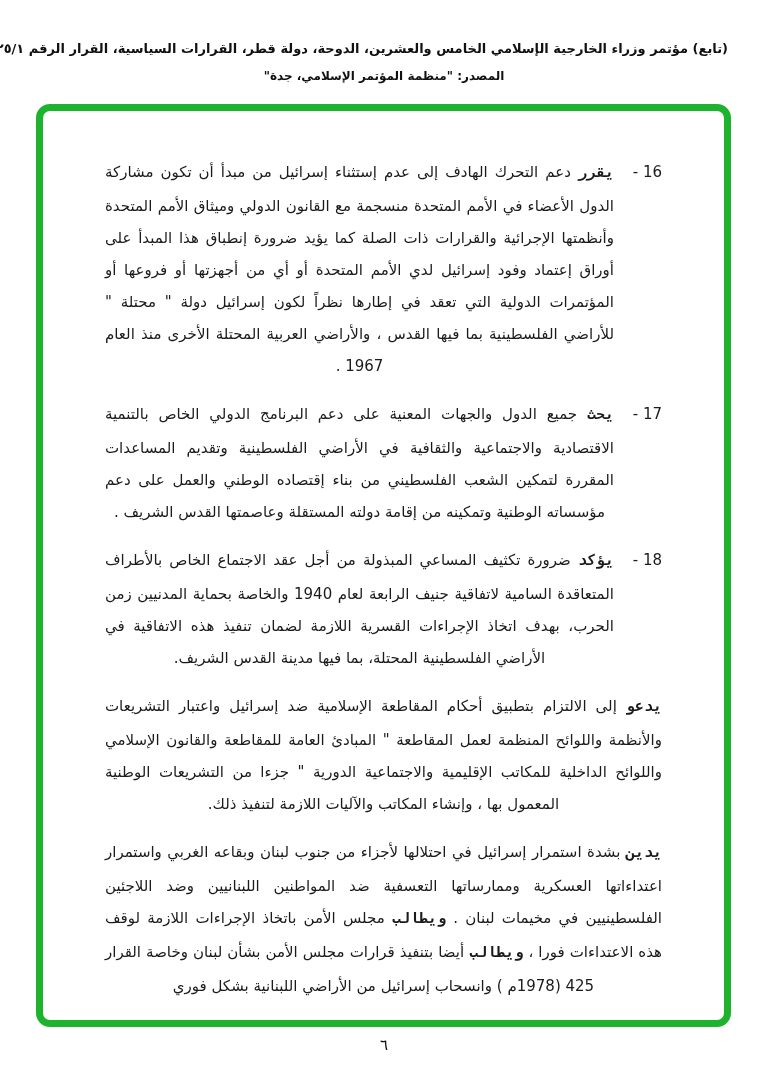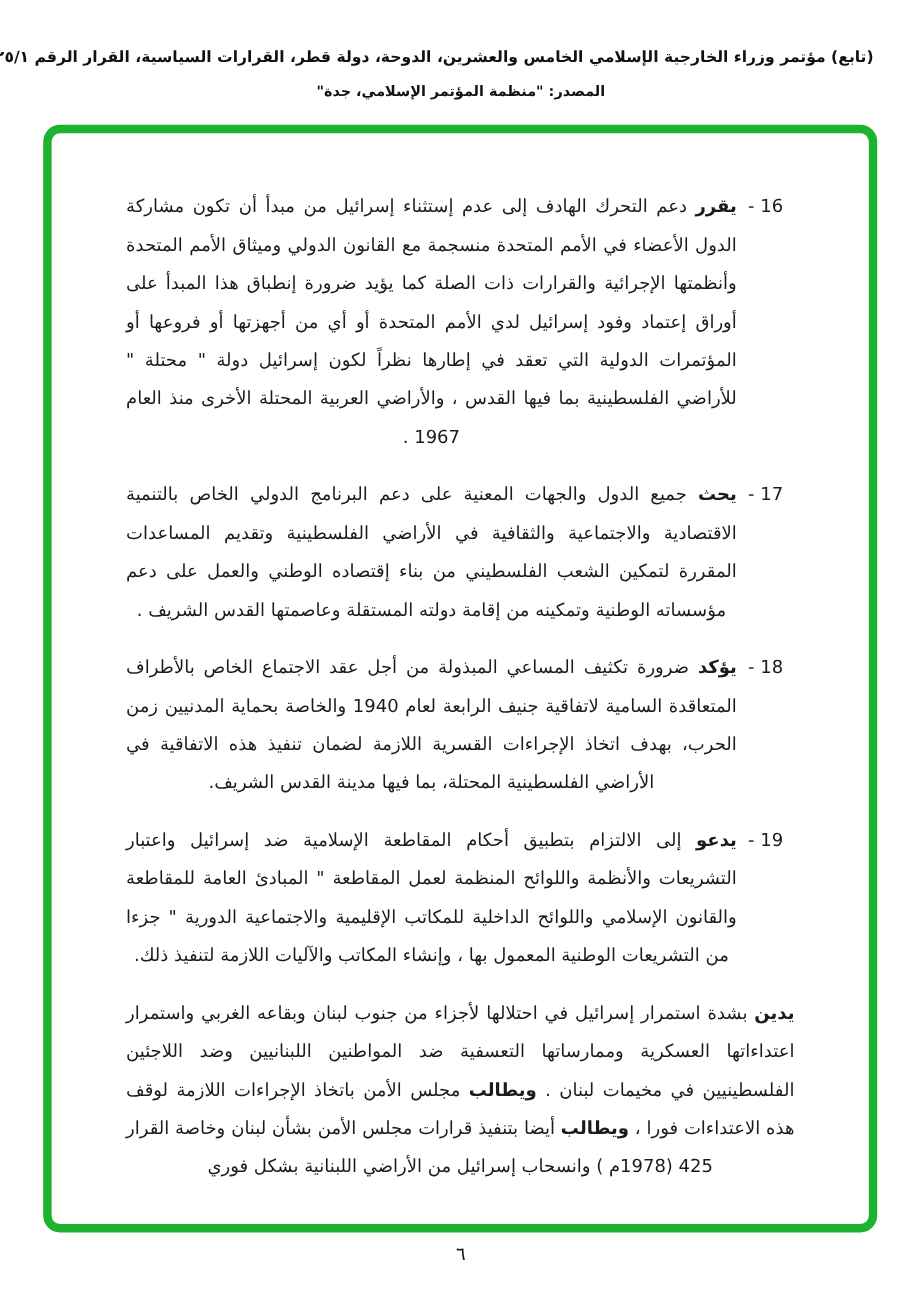--- a/index.html
+++ b/index.html
@@ -46,29 +46,29 @@
     direction:rtl;
   }
   .para {
     display:flex;
     margin:0 0 16px 0;
     font-size:15px;
     line-height:32px;
   }
   .para-num {
     flex:0 0 48px;
-    text-align:center;
+    text-align:right;
     white-space:nowrap;
   }
   .para-text {
     flex:1 1 auto;
     text-align:justify;
     text-align-last:center;
   }
-  .bold { font-weight:bold; }
+  .bold { font-weight:bold;font-family:Liberation Mono, monospace; }
   .page-number {
     position:absolute;
     top:1036px; left:0; right:0;
     text-align:center;
     font-size:15px;
     color:#111111;
   }
 </style>
 </head>
 <body style="background: rgb(255, 255, 255); color: rgb(27, 27, 27);">
@@ -87,21 +87,20 @@
   </div>
     <div class="para">
     <div class="para-num">17 -</div>
     <div class="para-text"><span class="bold">يحث</span><span> جميع الدول والجهات المعنية على دعم البرنامج الدولي الخاص بالتنمية الاقتصادية والاجتماعية والثقافية في الأراضي الفلسطينية وتقديم المساعدات المقررة لتمكين الشعب الفلسطيني من بناء إقتصاده الوطني والعمل على دعم مؤسساته الوطنية وتمكينه من إقامة دولته المستقلة وعاصمتها القدس الشريف .</span></div>
   </div>
     <div class="para">
     <div class="para-num">18 -</div>
     <div class="para-text"><span class="bold">يؤكد</span><span> ضرورة تكثيف المساعي المبذولة من أجل عقد الاجتماع الخاص بالأطراف المتعاقدة السامية لاتفاقية جنيف الرابعة لعام 1940 والخاصة بحماية المدنيين زمن الحرب، بهدف اتخاذ الإجراءات القسرية اللازمة لضمان تنفيذ هذه الاتفاقية في الأراضي الفلسطينية المحتلة، بما فيها مدينة القدس الشريف.</span></div>
   </div>
     <div class="para">
-    <div class="para-num">19 -</div>
     <div class="para-text"><span class="bold">يدعو</span><span> إلى الالتزام بتطبيق أحكام المقاطعة الإسلامية ضد إسرائيل واعتبار التشريعات والأنظمة واللوائح المنظمة لعمل المقاطعة " المبادئ العامة للمقاطعة والقانون الإسلامي واللوائح الداخلية للمكاتب الإقليمية والاجتماعية الدورية " جزءا من التشريعات الوطنية المعمول بها ، وإنشاء المكاتب والآليات اللازمة لتنفيذ ذلك.</span></div>
   </div>
     <div class="para">
     <div class="para-text"><span class="bold">يدين</span><span> بشدة استمرار إسرائيل في احتلالها لأجزاء من جنوب لبنان وبقاعه الغربي واستمرار اعتداءاتها العسكرية وممارساتها التعسفية ضد المواطنين اللبنانيين وضد اللاجئين الفلسطينيين في مخيمات لبنان . </span><span class="bold">ويطالب</span><span> مجلس الأمن باتخاذ الإجراءات اللازمة لوقف هذه الاعتداءات فورا ، </span><span class="bold">ويطالب</span><span> أيضا بتنفيذ قرارات مجلس الأمن بشأن لبنان وخاصة القرار 425 (1978م ) وانسحاب إسرائيل من الأراضي اللبنانية بشكل فوري</span></div>
   </div>
   </div>
 
 <div class="page-number">٦</div>
 
 </body></html>

